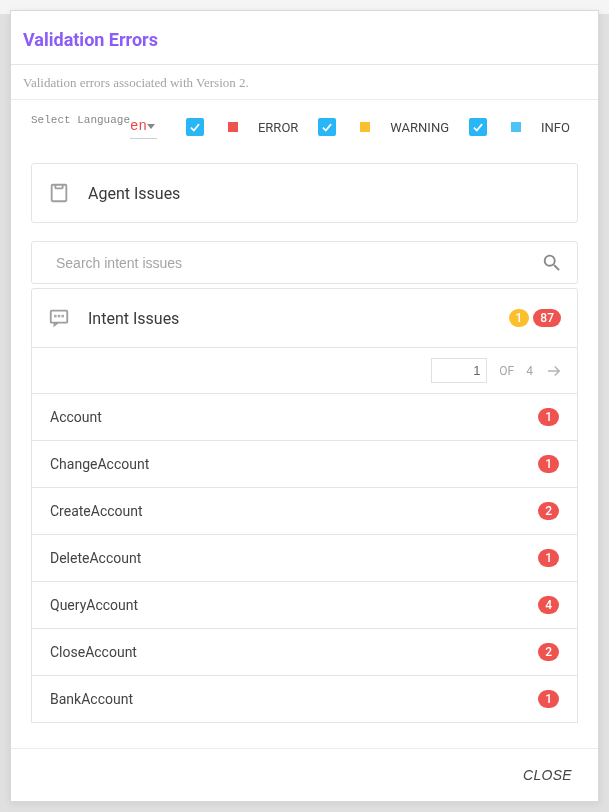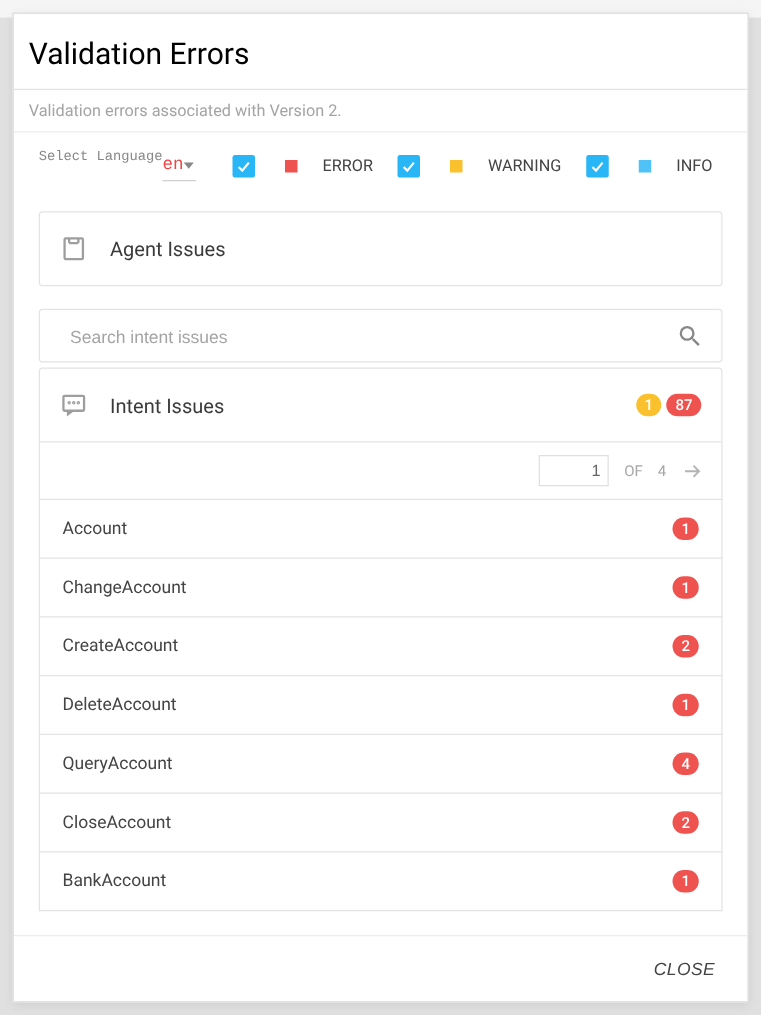--- a/index.html
+++ b/index.html
@@ -26,29 +26,30 @@
       border: 1px solid #d8d8d8;
       display: flex;
       flex-direction: column;
       box-shadow: 0 2px 8px rgba(0,0,0,0.08);
     }
     .modal-header {
       padding: 18px 10px 14px 12px;
       border-bottom: 1px solid #e4e4e4;
     }
     .modal-header h1 {
-      font-size: 24px;
-      font-weight: 400;
-      color: #000000;
+      font-size: 18px;
+      font-weight: 700;
+      color: #8b5cf6;
     }
     .modal-subtitle {
       padding: 10px 12px 8px 12px;
       font-size: 13px;
       color: #a4a4a4;
       border-bottom: 1px solid #ececec;
+      font-family: Liberation Serif, serif;
     }
     .modal-body {
       flex: 1;
       overflow-y: auto;
       padding: 14px 20px 10px 20px;
     }
     
     .modal-body::-webkit-scrollbar { width: 12px; }
     .modal-body::-webkit-scrollbar-track { background: #f1f1f1; }
     .modal-body::-webkit-scrollbar-thumb { background: #b8b8b8; border-radius: 0; }

